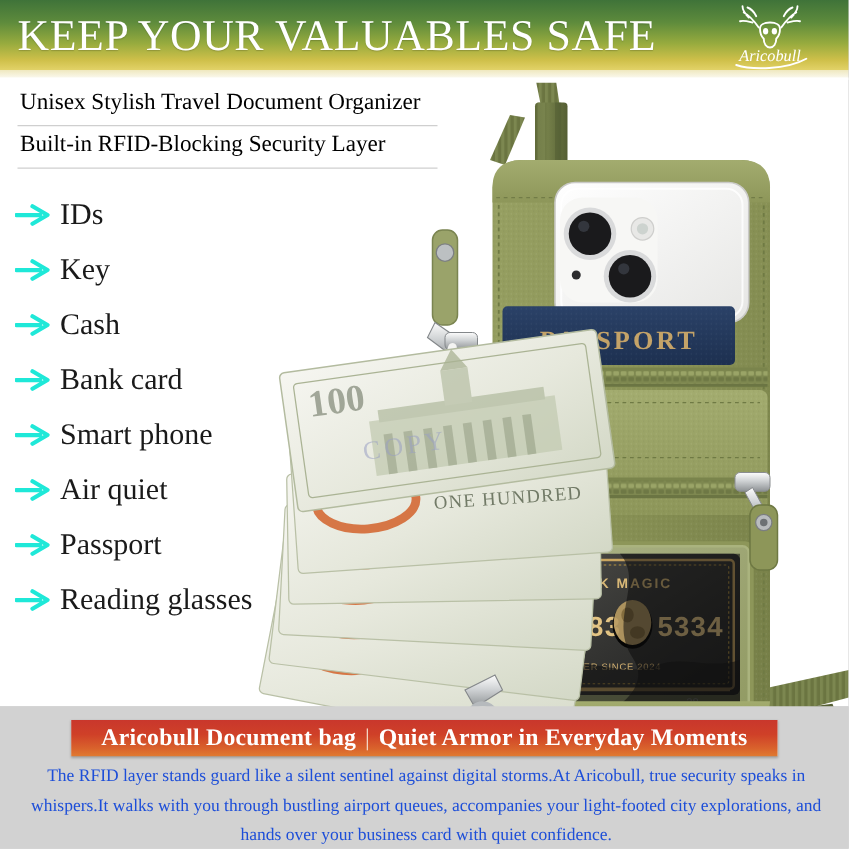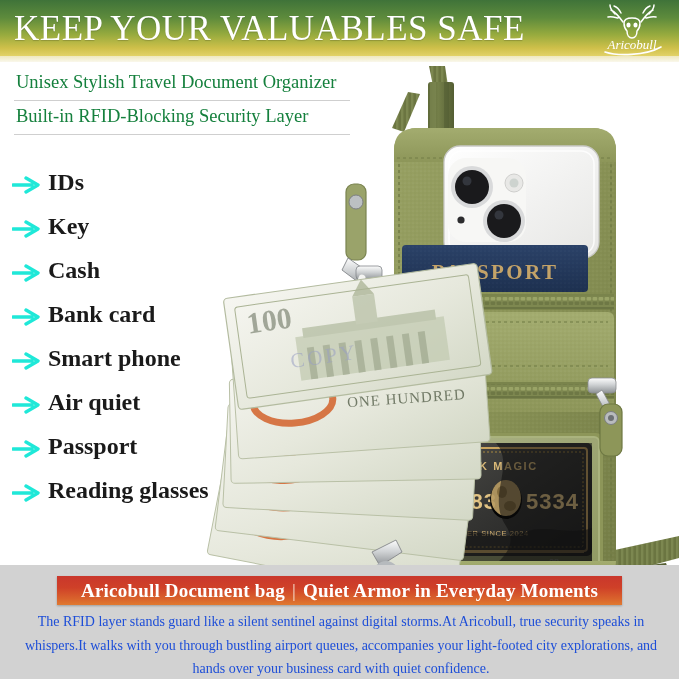--- a/index.html
+++ b/index.html
@@ -19,49 +19,49 @@
     background:linear-gradient(to bottom,#3f7339 0%,#5e8b3c 32%,#97ab3e 62%,#cfc04a 86%,#e2d268 100%);
     display:flex;align-items:center;
   }
   .header-title{
     color:#ffffff;font-size:35px;letter-spacing:0.5px;
     margin-left:14px;font-weight:400;line-height:1;
     text-shadow:0 1px 1px rgba(0,0,0,.18);
     white-space:nowrap;
   }
   .logo{
-    position:absolute;right:8px;top:2px;width:78px;height:54px;
+    position:absolute;right:24px;top:2px;width:78px;height:54px;
   }
   .logo svg{display:block;}
   .header-fade{
     position:absolute;left:0;top:56px;width:679px;height:8px;
     background:linear-gradient(to bottom,#efe8bf 0%,#fdfdfa 100%);
   }
 
   
   .canvas{
     position:absolute;left:0;top:62px;width:679px;height:503px;background:#ffffff;
   }
 
   
   .sub{
-    position:absolute;left:16px;color:#15803d;font-size:18.5px;white-space:nowrap;
+    position:absolute;left:16px;color:#000000;font-size:18.5px;white-space:nowrap;
   }
   .sub1{top:10px;}
   .sub2{top:44px;}
   .sub-rule{
     position:absolute;left:14px;top:38px;width:336px;height:1px;background:#cfcfcf;
   }
   .sub-rule2{
     position:absolute;left:14px;top:72px;width:336px;height:1px;background:#cfcfcf;
   }
 
   
   .features{position:absolute;left:12px;top:88px;width:270px;}
-  .feat{display:flex;align-items:flex-end;height:44px;font-weight:bold;}
+  .feat{display:flex;align-items:center;height:44px;}
   .arrow{width:30px;height:18px;flex:0 0 30px;margin-right:6px;}
   .feat-label{font-size:24px;color:#1a1a1a;line-height:1;white-space:nowrap;}
 
   
   .photo{position:absolute;left:196px;top:4px;width:483px;height:556px;}
 
   
   .botbg{position:absolute;left:0;top:565px;width:679px;height:114px;background:#d2d2d2;}
   .ribbon{
     position:absolute;left:57px;top:576px;width:565px;height:29px;

